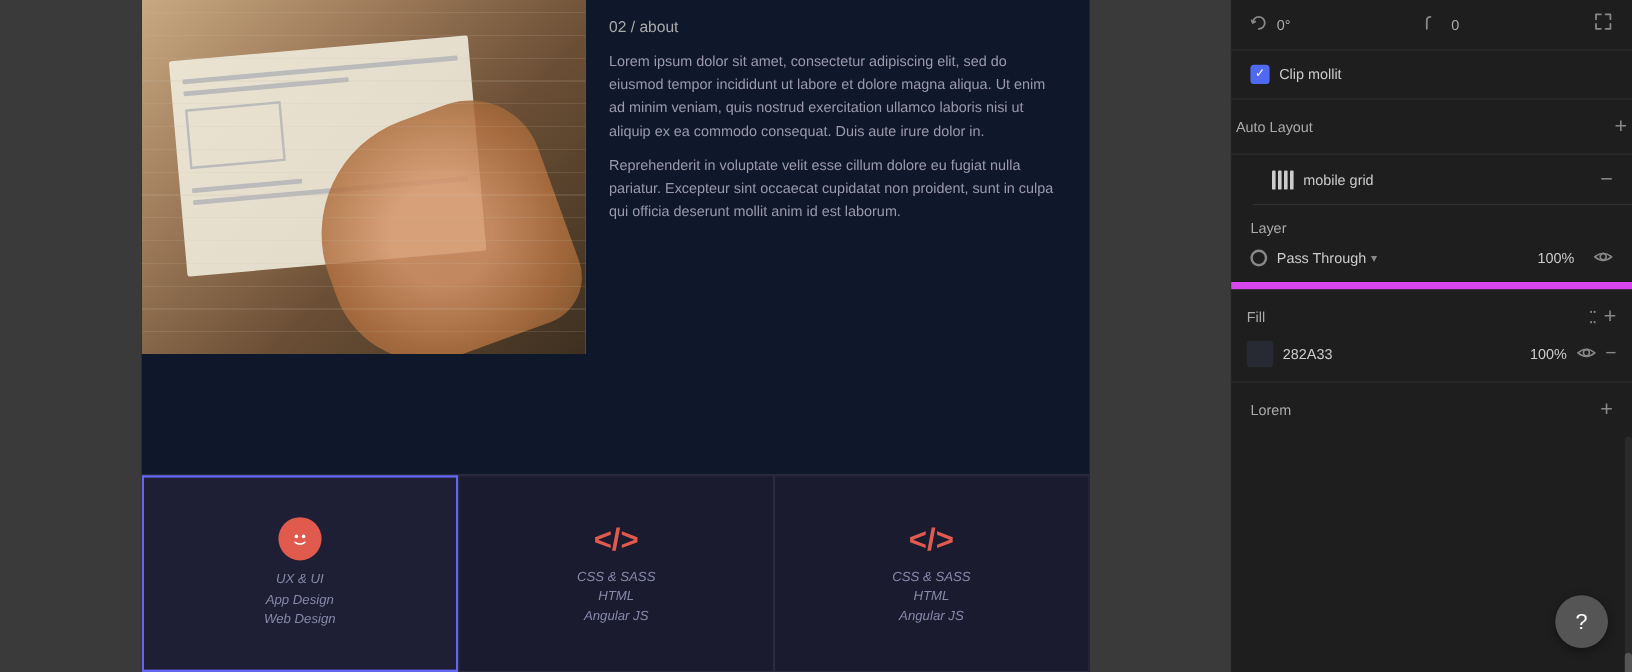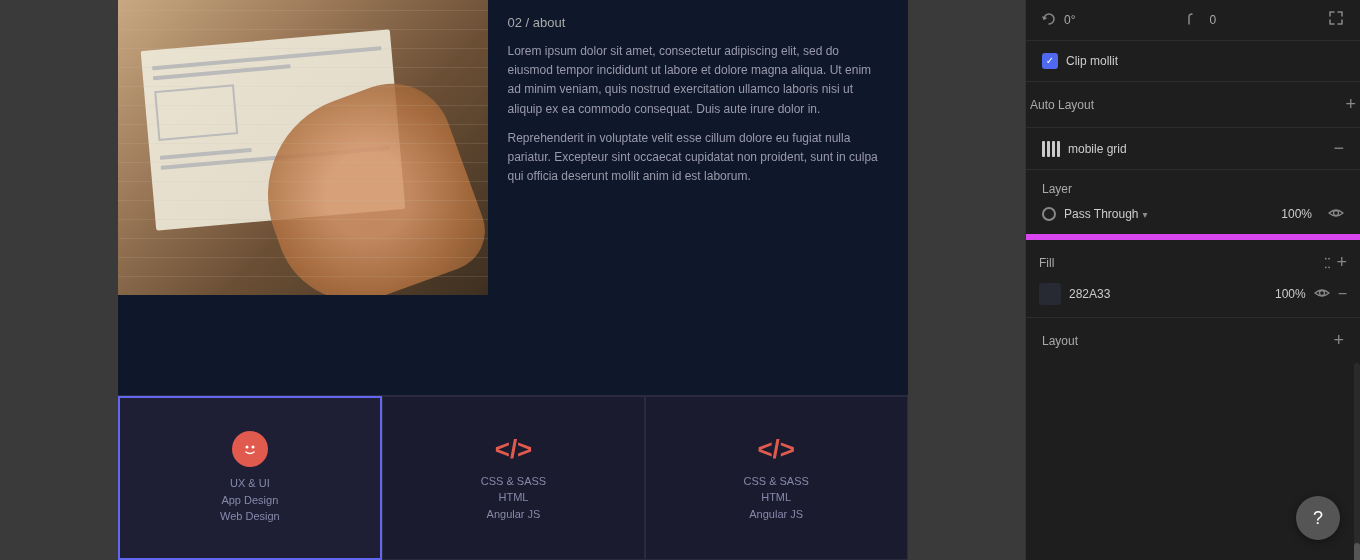--- a/index.html
+++ b/index.html
@@ -174,20 +174,21 @@
       color: #e05a4e;
       font-size: 26px;
       font-weight: bold;
     }
 
     .card-text {
       text-align: center;
       font-size: 11px;
       color: #8888aa;
       line-height: 1.5;
+      font-style: italic;
     }
 
     
     .right-panel {
       width: 335px;
       background: #1e1e1e;
       border-left: 1px solid #333;
       display: flex;
       flex-direction: column;
       color: #ccc;
@@ -273,20 +274,21 @@
       cursor: pointer;
     }
 
     
     .grid-row {
       display: flex;
       align-items: center;
       justify-content: space-between;
       padding: 10px 16px;
       border-bottom: 1px solid #2d2d2d;
+      margin-left: 18px;
     }
 
     .grid-left {
       display: flex;
       align-items: center;
       gap: 8px;
     }
 
     .grid-icon {
       display: flex;
@@ -617,21 +619,21 @@
           <path d="M1 6 Q8 0 15 6 Q8 12 1 6Z" stroke="#888" stroke-width="1.3" fill="none"></path>
           <circle cx="8" cy="6" r="2.5" stroke="#888" stroke-width="1.3" fill="none"></circle>
         </svg>
       </span>
       <span class="fill-minus">−</span>
     </div>
   </div>
 
   <div class="stroke-section">
     <div class="stroke-header">
-      <span class="section-label">Layout</span>
+      <span class="section-label">Lorem</span>
       <span class="add-icon">+</span>
     </div>
   </div>
 
   <div style="position:relative;flex:1;">
     <div class="scrollbar-track">
       <div class="scrollbar-thumb"></div>
     </div>
   </div>
 </div>

